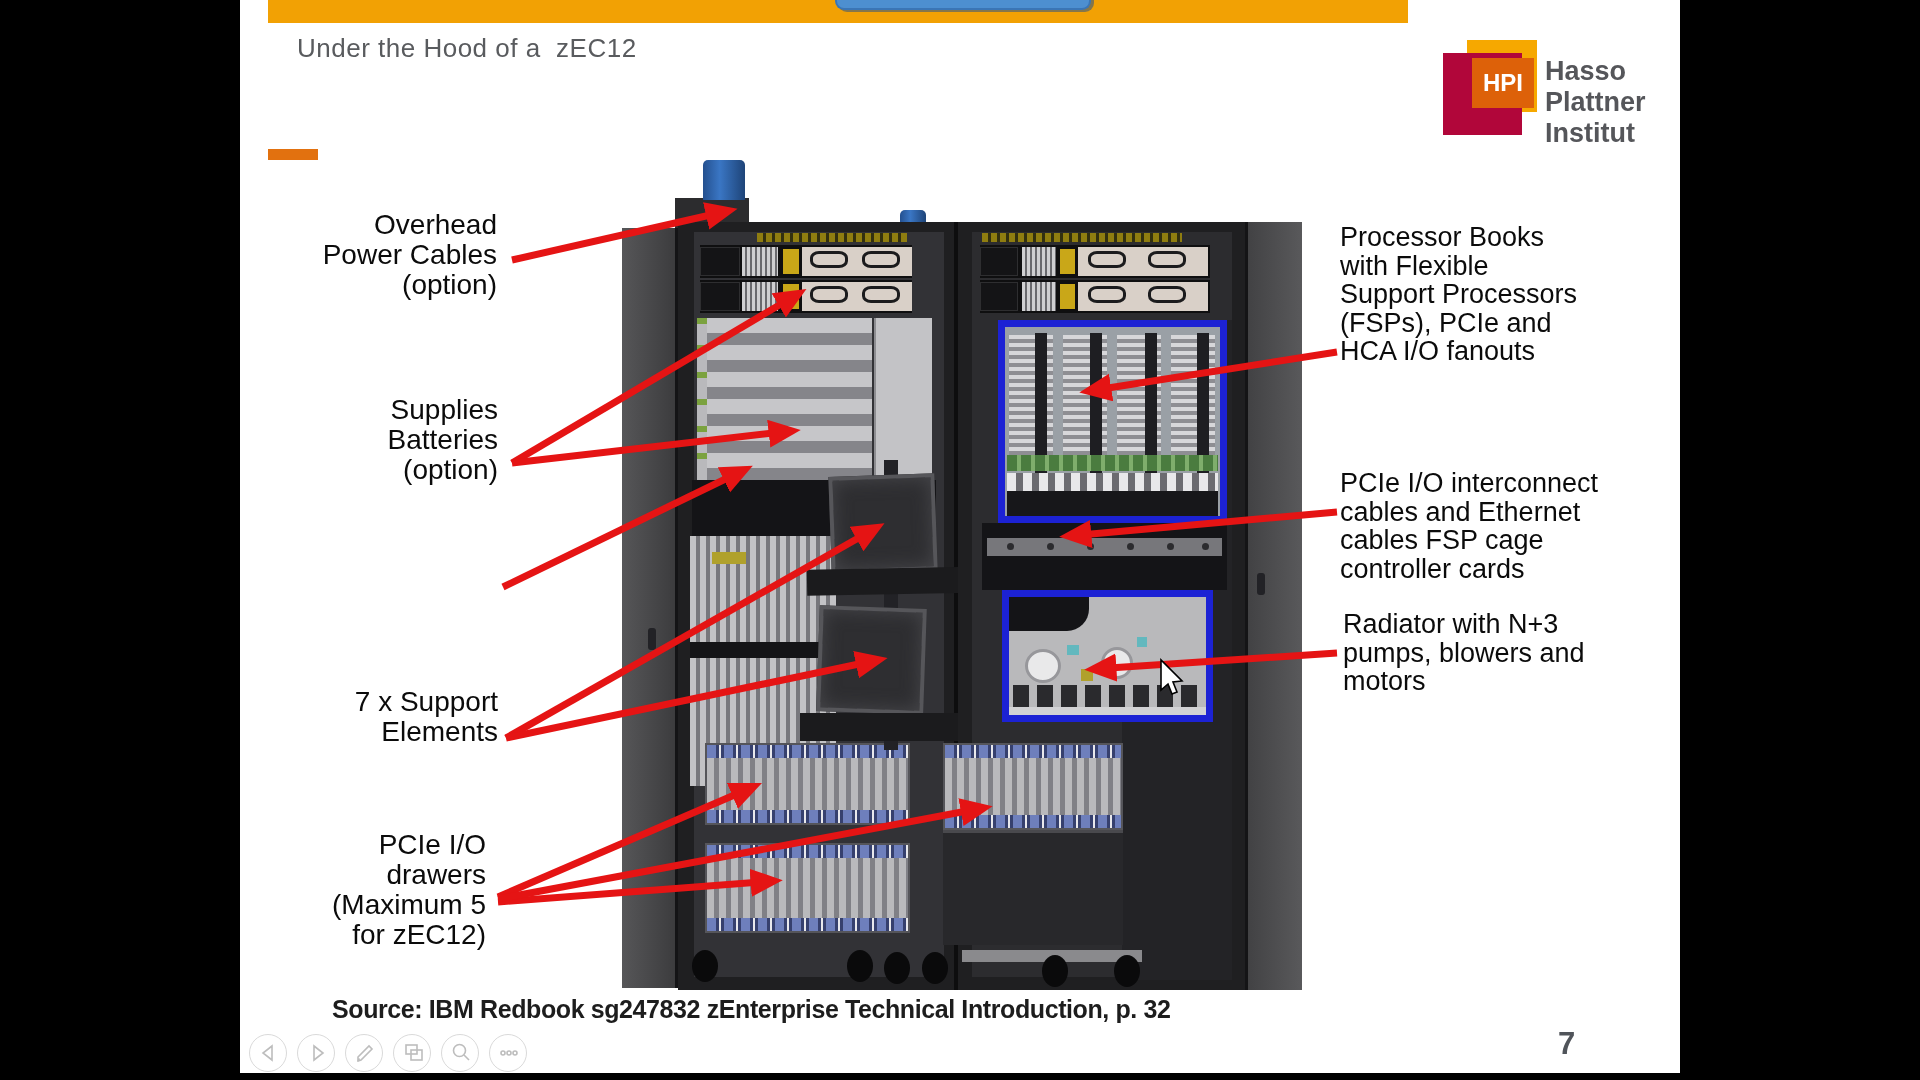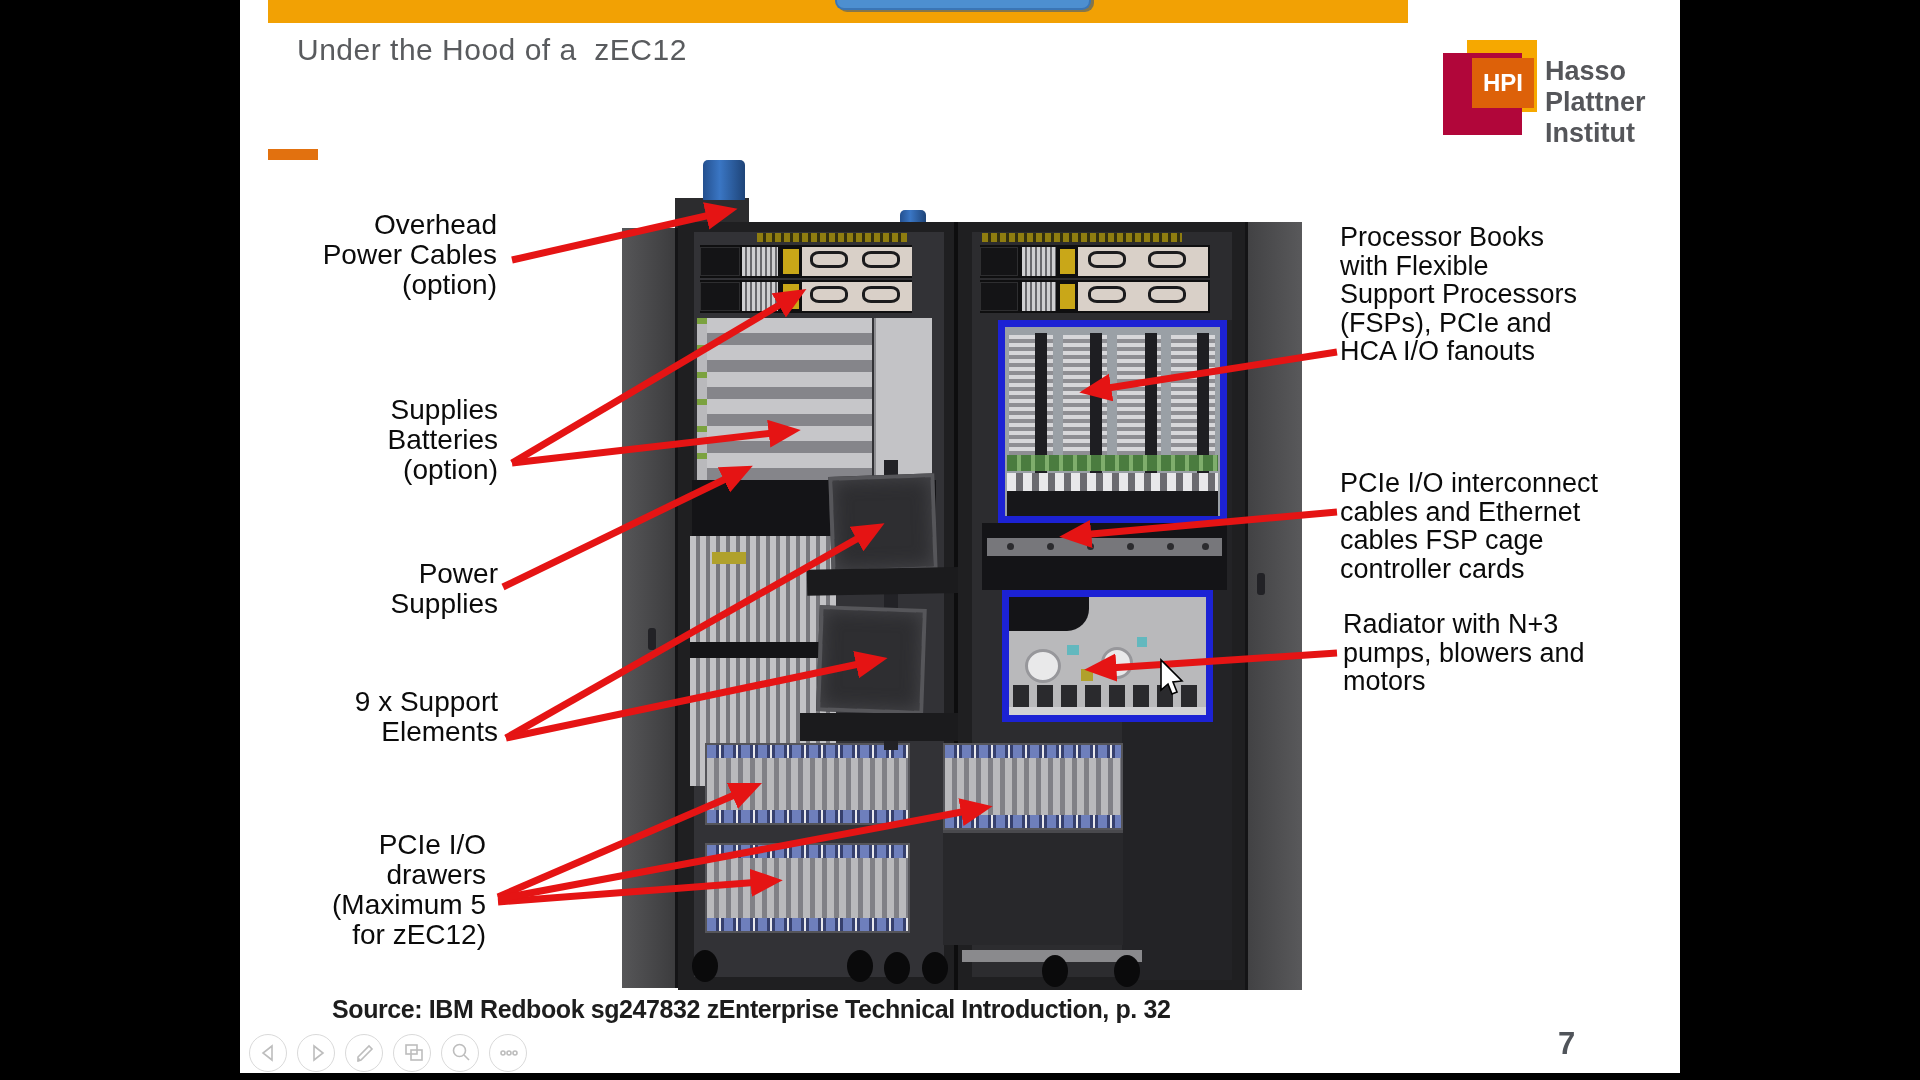--- a/index.html
+++ b/index.html
@@ -8,21 +8,21 @@
   .abs { position:absolute; }
 
   
   #slide { position:absolute; left:240px; top:0; width:1440px; height:1073px; background:#fff; }
 
   #orange-bar { left:28px; top:0; width:1140px; height:23px; background:#F2A104; }
   #top-button { left:595px; top:-8px; width:256px; height:18px; background:#4D8FD0;
                 border:2px solid #3A75B5; border-top:none; border-radius:0 0 9px 9px;
                 box-shadow:3px 2px 0 rgba(42,84,135,.55); }
 
-  #page-title { left:57px; top:33px; font-size:30px; color:#595B5E; white-space:pre; letter-spacing:.5px; }
+  #page-title { left:57px; top:33px; font-size:26px; color:#595B5E; white-space:pre; letter-spacing:.5px; }
 
   #title-dash { left:28px; top:149px; width:50px; height:11px; background:#E2710F; }
 
   
   .logo-square { position:absolute; }
   #logo-yellow  { left:1227px; top:40px; width:70px; height:72px; background:#F6A800; z-index:1; }
   #logo-crimson { left:1203px; top:53px; width:79px; height:82px; background:#B1063A; z-index:2; }
   #logo-orange  { left:1232px; top:58px; width:62px; height:50px; background:#DD6109; z-index:3;
                   display:flex; align-items:center; justify-content:center;
                   color:#fff; font-weight:bold; font-size:24px; }
@@ -134,23 +134,21 @@
 Plattner
 Institut</div>
   </div>
 
   <div class="lbl lbl-left" id="lbl-overhead">Overhead
 Power Cables
 (option)</div>
   <div class="lbl lbl-left" id="lbl-batteries">Supplies
 Batteries
 (option)</div>
-  <div class="lbl lbl-left" id="lbl-power">Power
-Supplies</div>
-  <div class="lbl lbl-left" id="lbl-support">9 x Support
+  <div class="lbl lbl-left" id="lbl-support">7 x Support
 Elements</div>
   <div class="lbl lbl-left" id="lbl-pcie">PCIe I/O
 drawers
 (Maximum 5
 for zEC12)</div>
 
   <div class="lbl lbl-right" id="lbl-procbooks">Processor Books
 with Flexible
 Support Processors
 (FSPs), PCIe and

